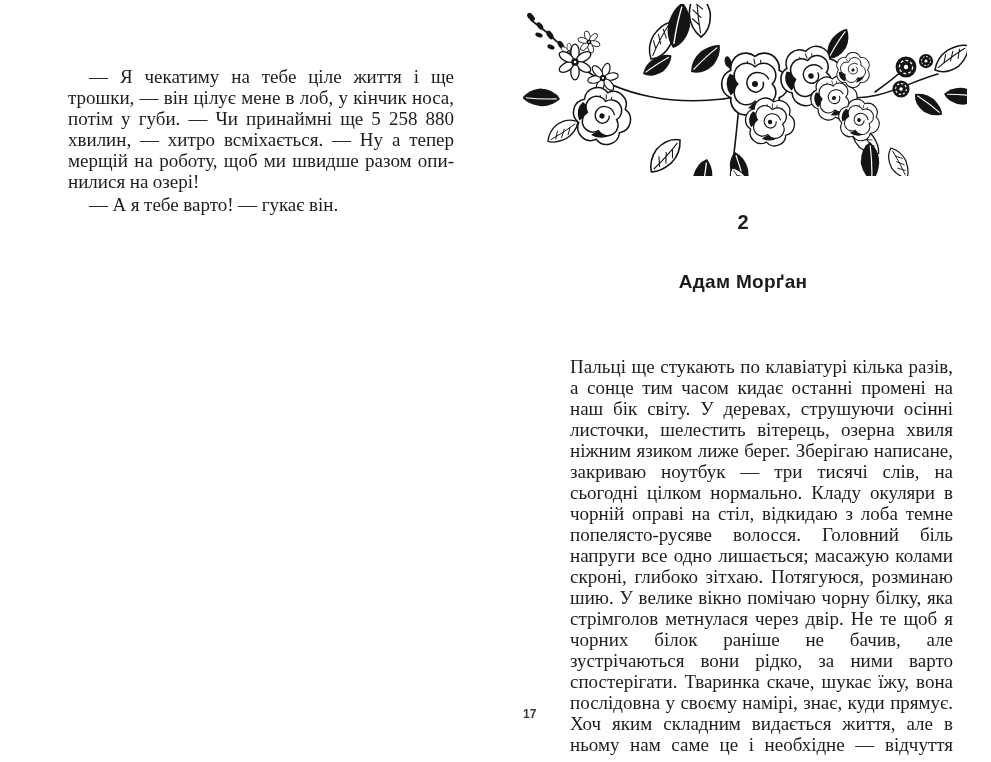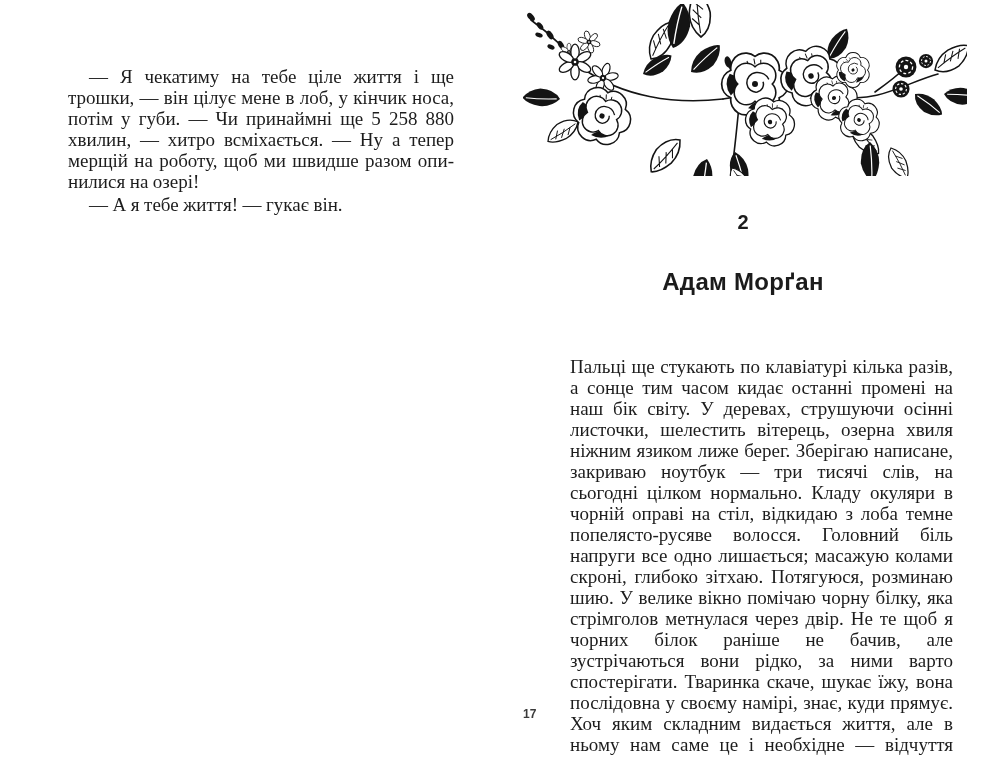--- a/index.html
+++ b/index.html
@@ -65,21 +65,21 @@
     color: #1b1b1b;
   }
   .chapter-title {
     position: absolute;
     left: 28px;
     top: 270px;
     width: 440px;
     text-align: center;
     font-family: "Liberation Sans", "DejaVu Sans", sans-serif;
     font-weight: 700;
-    font-size: 24px;
+    font-size: 19px;
     line-height: 24px;
     letter-spacing: 0.3px;
     color: #1b1b1b;
   }
   .text-block-right {
     position: absolute;
     left: 73px;   
     top: 354px;
     width: 387px;
   }
@@ -96,21 +96,21 @@
   }
 </style>
 </head>
 <body>
 
 <div class="spread">
 
   <div class="page page-left">
     <div class="text-block-left">
       <p class="para indent">— Я чекатиму на тебе ціле життя і ще трошки, — він цілує мене в лоб, у кінчик носа, потім у губи. — Чи при­наймні ще 5 258 880 хвилин, — хитро всміхається. — Ну а тепер мерщій на роботу, щоб ми швидше разом опи­нилися на озері!</p>
-      <p class="para indent">— А я тебе життя! — гукає він.</p>
+      <p class="para indent">— А я тебе варто! — гукає він.</p>
     </div>
   </div>
 
   <div class="page page-right">
 
     <div class="ornament">
       <svg viewBox="0 0 444 172" width="444" height="172" xmlns="http://www.w3.org/2000/svg">
         <defs>
           <g id="lfD">
             <path d="M0,0 Q5,-10 16,-13 Q28,-15 34,-11 Q31,-2 21,3 Q8,7 0,0 Z" fill="#141414"></path>

